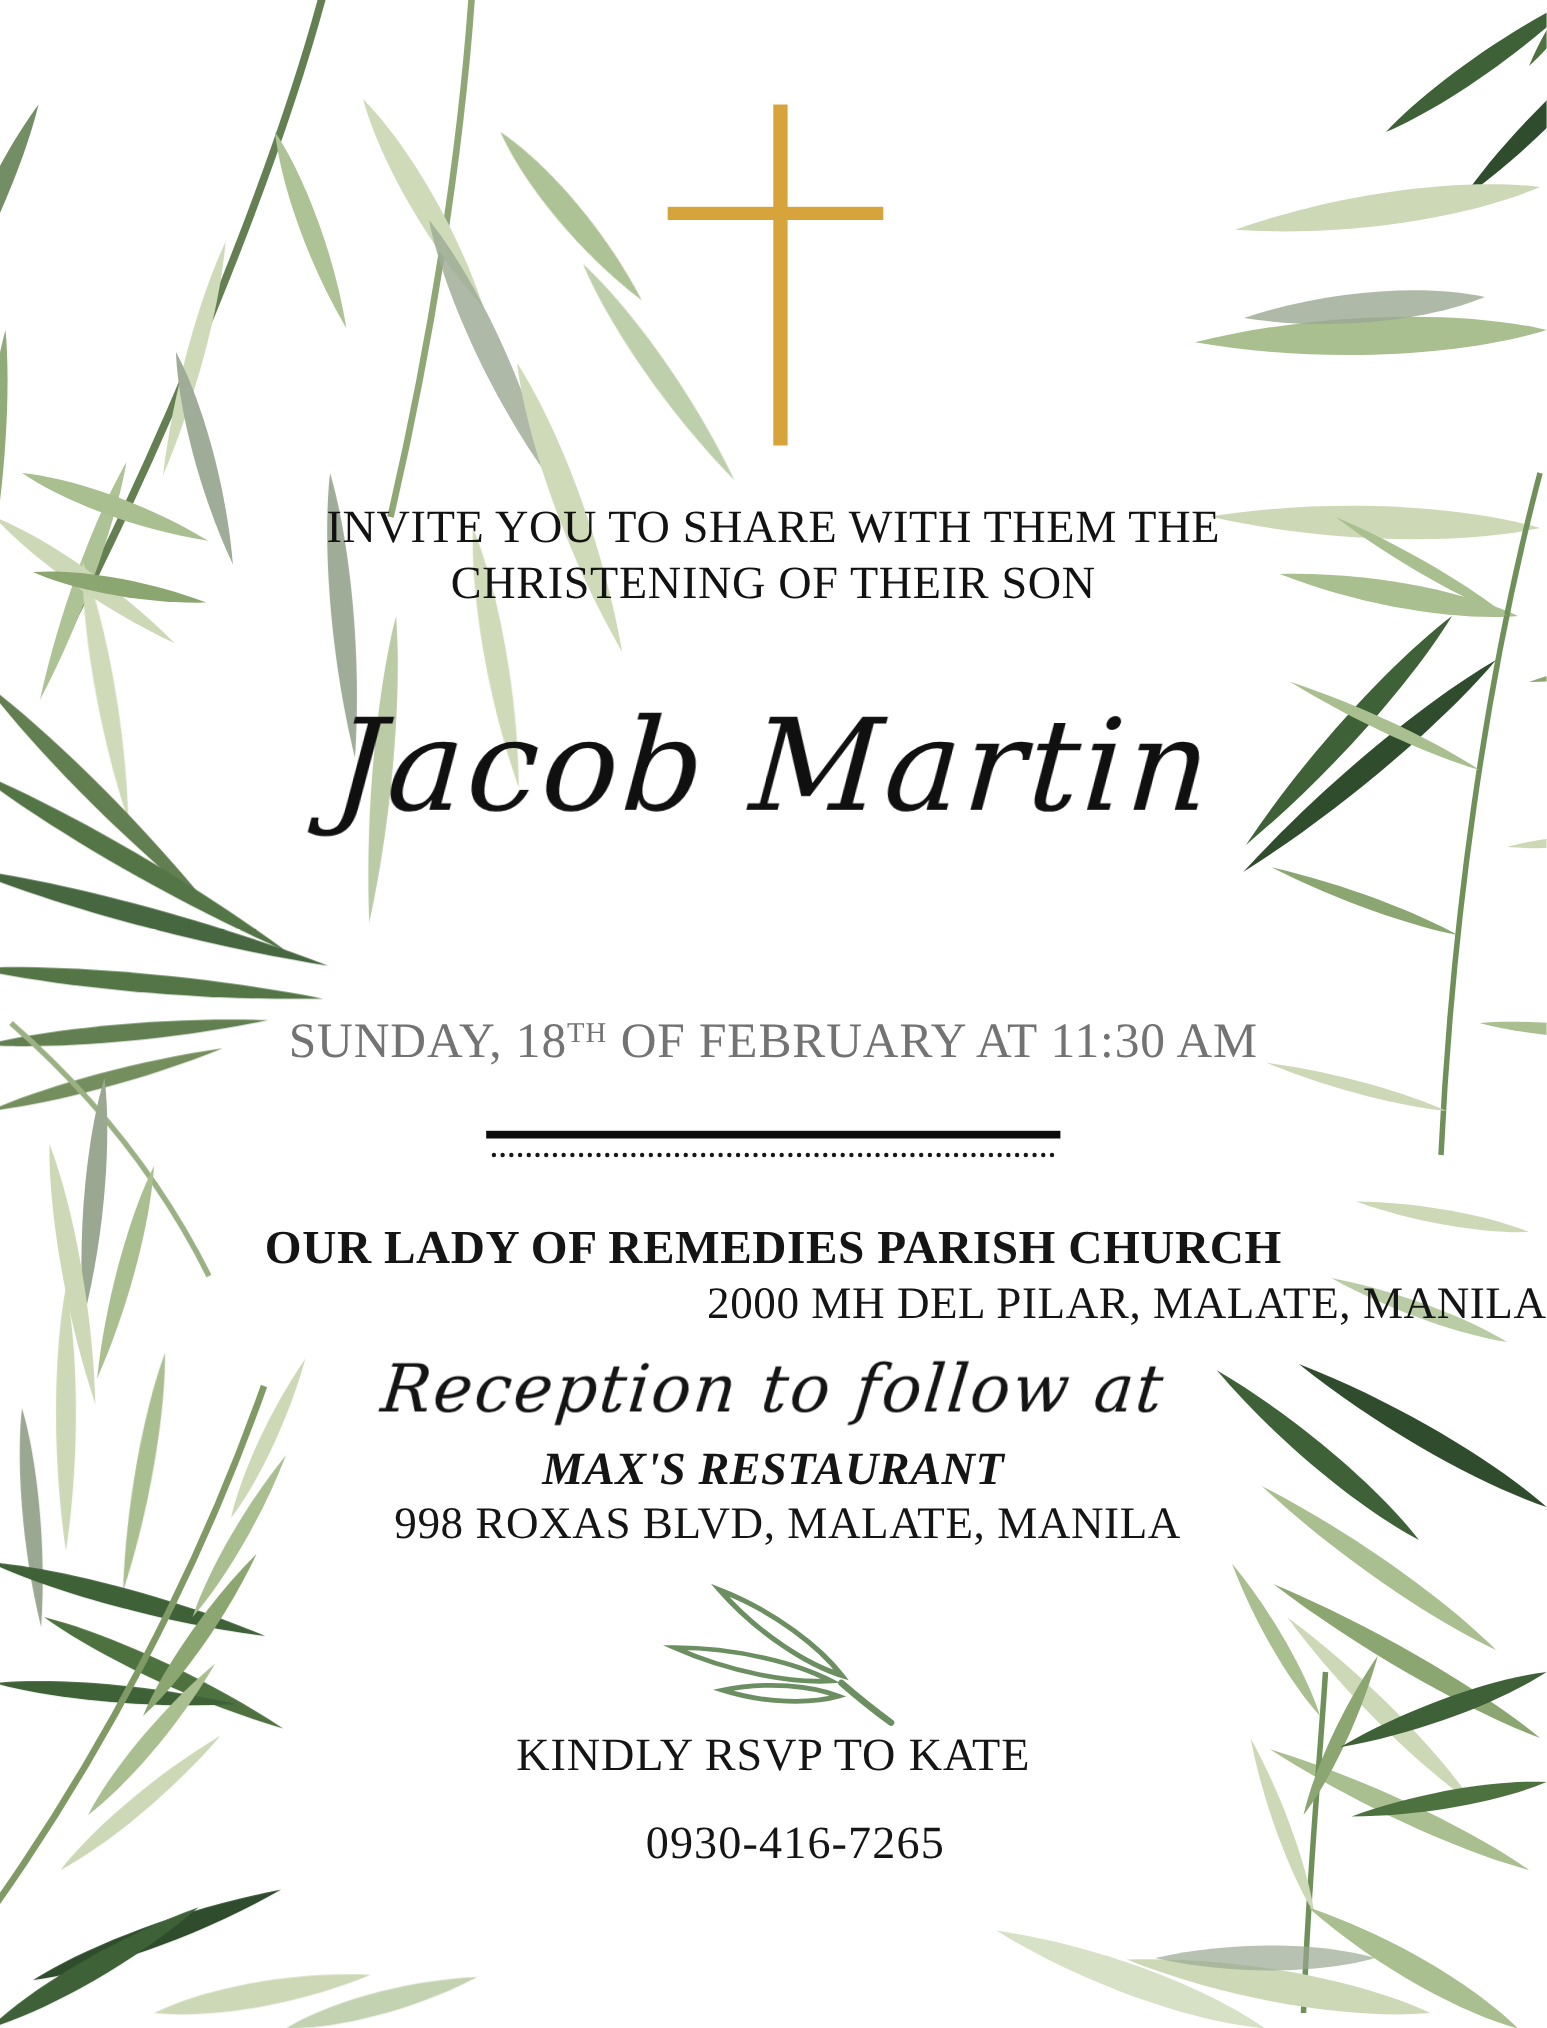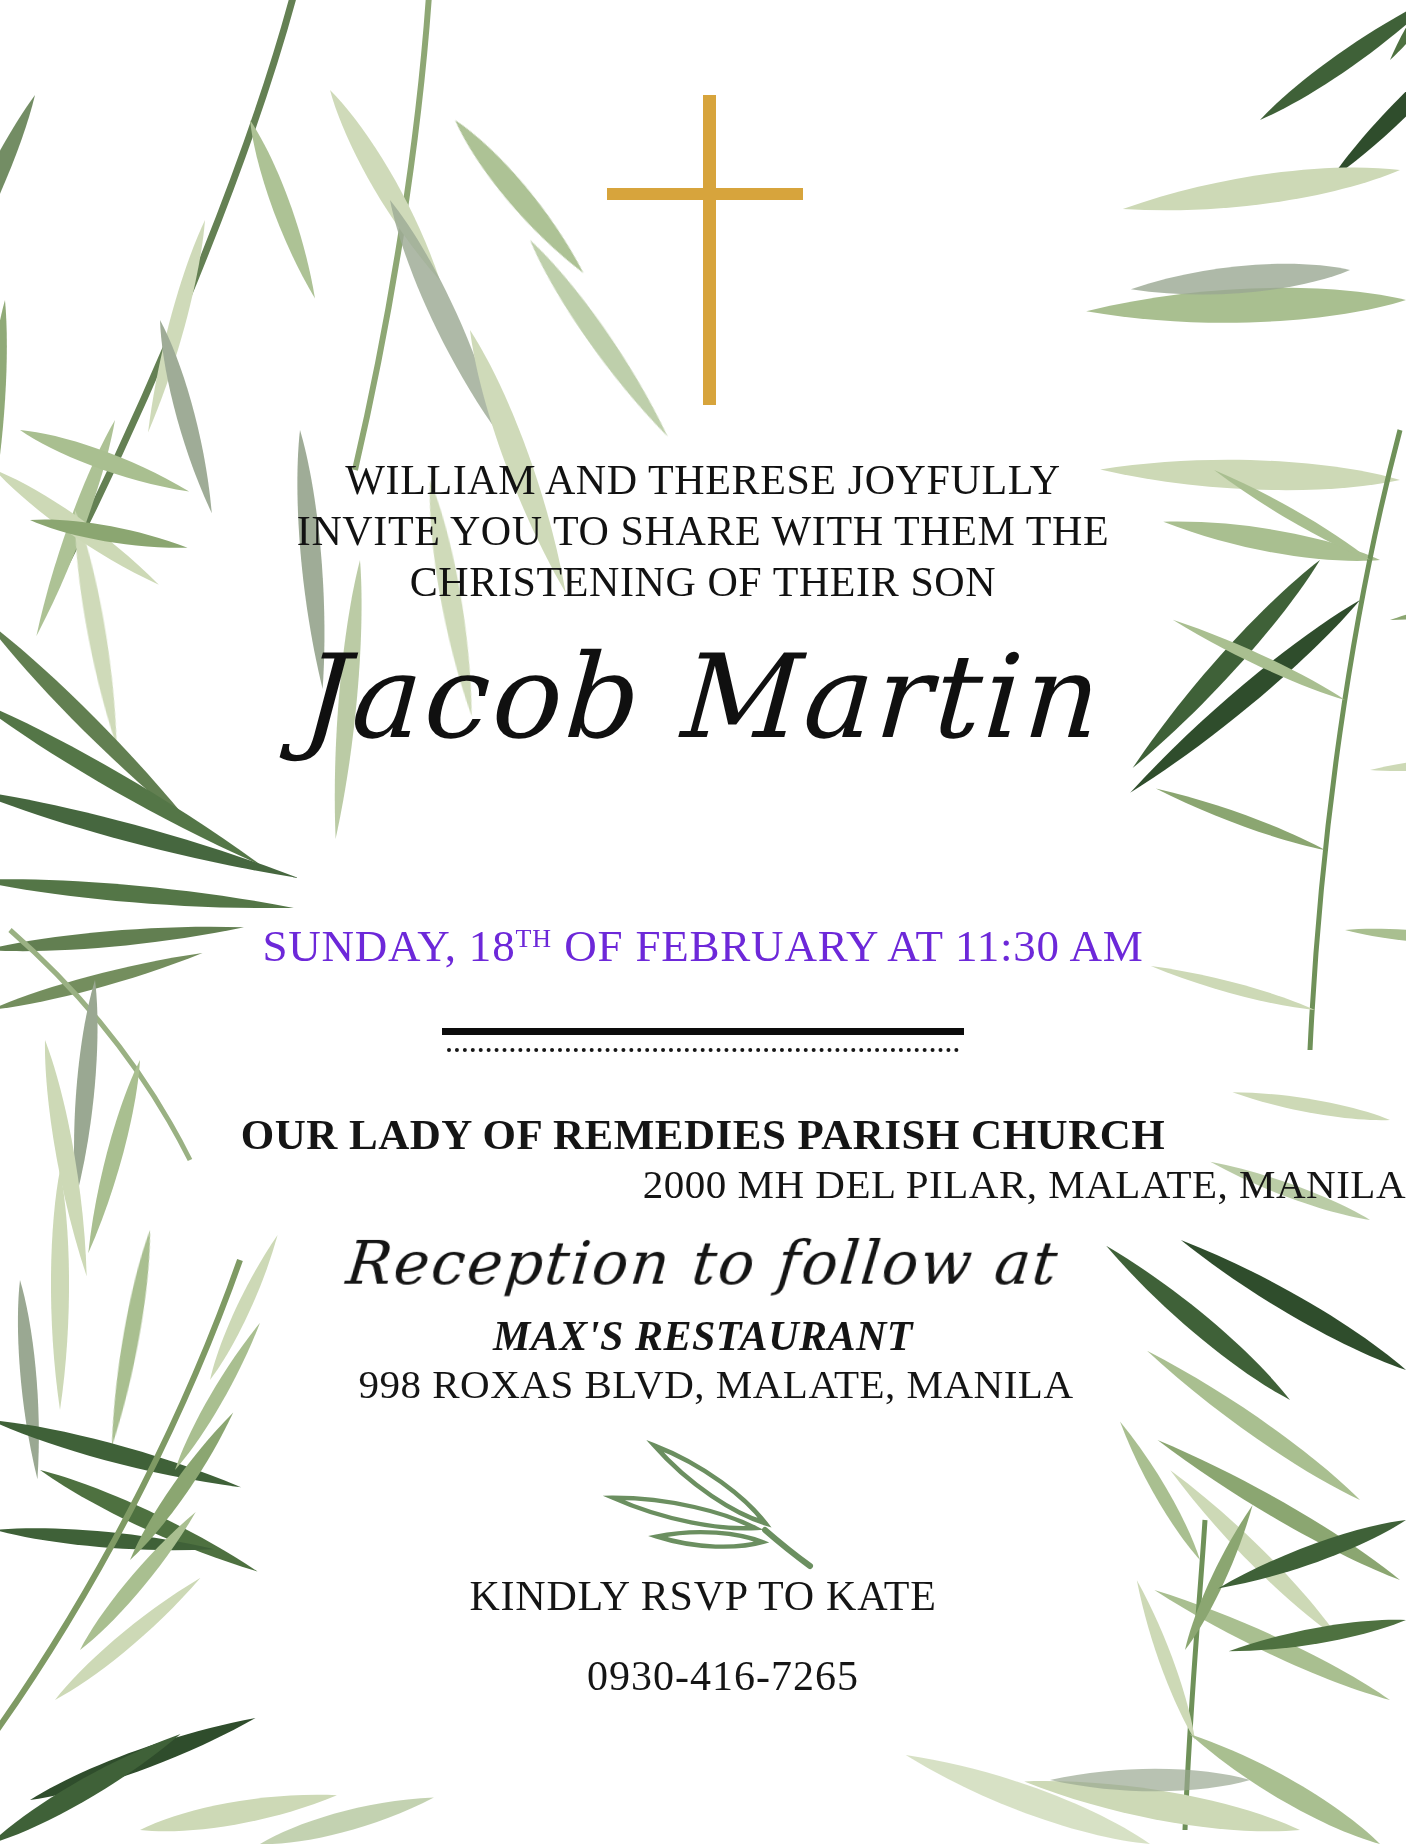--- a/index.html
+++ b/index.html
@@ -21,21 +21,21 @@
   
   .name-script{
     top:592px;height:210px;
     font-family:"DejaVu Serif", serif;
     font-style:italic;font-weight:400;
     font-size:116px;line-height:210px;
     letter-spacing:3px;color:#101010;
     transform:skewX(-4deg);
   }
   
-  .date-line{top:920px;font-size:45px;letter-spacing:.8px;color:#6d28d9;}
+  .date-line{top:920px;font-size:45px;letter-spacing:.8px;color:#737373;}
   .date-line sup{font-size:26px;letter-spacing:1px;vertical-align:14px;}
   
   .rule-solid{position:absolute;left:442px;top:1028px;width:522px;height:7px;background:#0c0c0c;}
   .rule-dotted{position:absolute;left:447px;top:1048px;width:512px;border-top:4px dotted #171717;}
   
   .church-name{top:1110px;font-size:43px;font-weight:bold;letter-spacing:.5px;}
   .church-address{top:1160px;font-size:41px;letter-spacing:.5px;text-align:right;}
   
   .reception-script{
     top:1228px;font-family:"DejaVu Serif", serif;font-style:italic;
@@ -165,21 +165,20 @@
       <use href="#lf" transform="translate(1380,1844) rotate(300) scale(1.0,2.2)" fill="#a9bf90"></use>
     </g>
   </svg>
 
   <div>
     <div class="cross-v"></div>
     <div class="cross-h"></div>
   </div>
 
   <div class="abs intro">
-    <div>WILLIAM AND THERESE JOYFULLY</div>
     <div>INVITE YOU TO SHARE WITH THEM THE</div>
     <div>CHRISTENING OF THEIR SON</div>
   </div>
 
   <div class="abs name-script">Jacob Martin</div>
 
   <div class="abs date-line">
     <span>SUNDAY, 18</span><sup>TH</sup><span> OF FEBRUARY AT 11:30 AM</span>
   </div>
 

